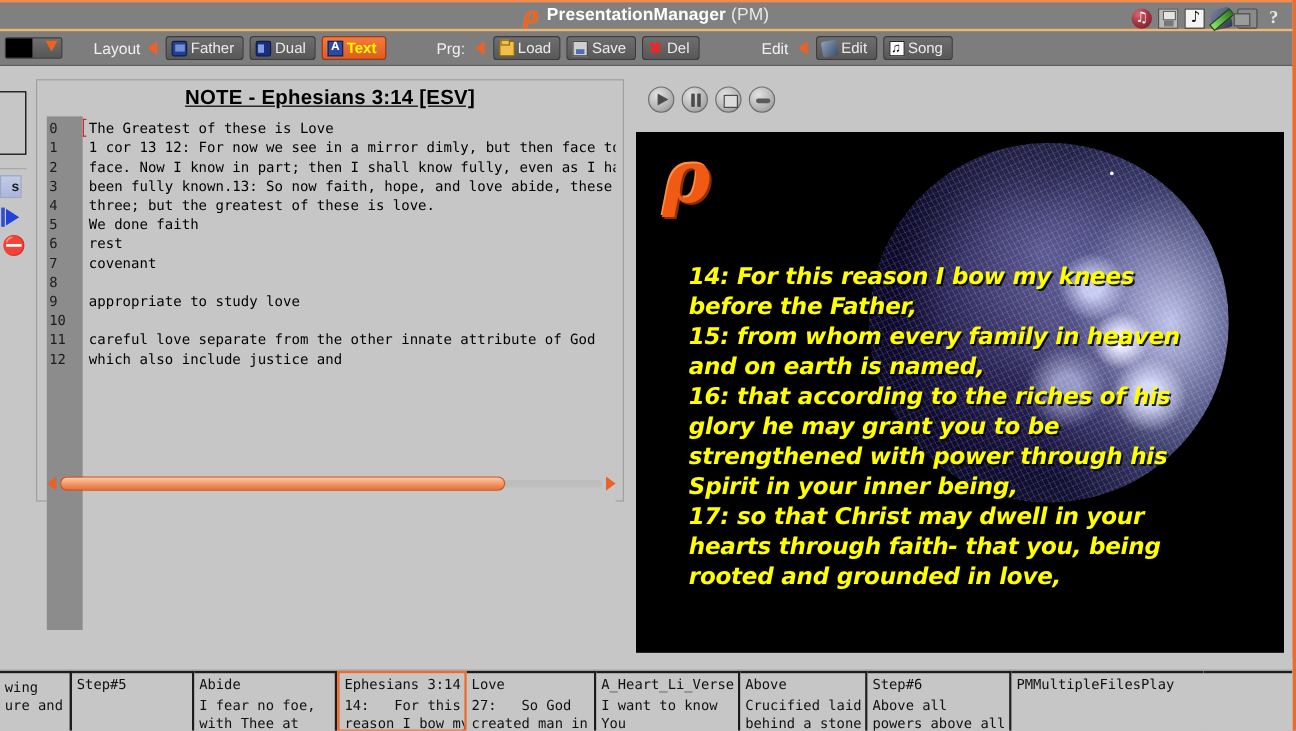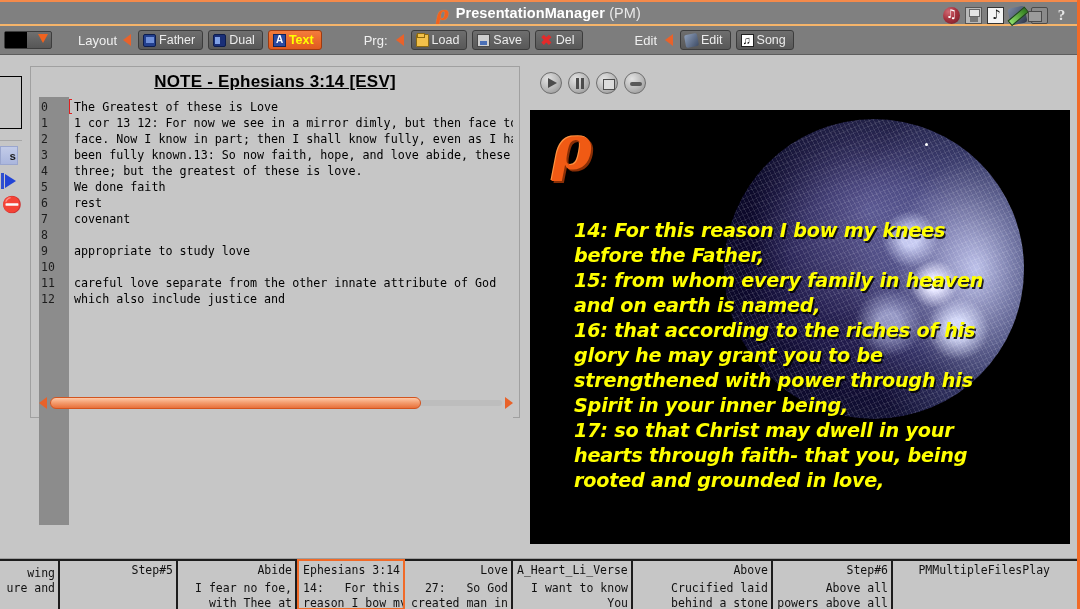--- a/index.html
+++ b/index.html
@@ -398,21 +398,20 @@
     overflow: hidden;
   }
   .card {
     height: 51px;
     border-right: 2px solid #1c1c1c;
     border-top: 2px solid #1c1c1c;
     background: #c6c6c6;
     padding: 2px 3px 0 4px;
     overflow: hidden;
     flex: 0 0 auto;
-    text-align: right;
   }
   .card.first { border-left: 0; }
   .card.selected {
     border: 2px solid #f06a28;
     border-right: 2px solid #f06a28;
   }
   .card-title {
     font-family: "DejaVu Sans Mono", monospace;
     font-size: 11.5px; color: #111; line-height: 15px;
     white-space: nowrap; overflow: hidden;
@@ -601,21 +600,21 @@
   </div>
 
   <div class="midseam"></div>
 
   <div class="bottomstrip">
     <div class="card first" style="width:60px">
       <div class="card-title"></div>
       <div class="card-body">wing
 ure and</div>
     </div>
-    <div class="card" style="width:118px">
+    <div class="card" style="width:102px">
       <div class="card-title">Step#5</div>
       <div class="card-body"></div>
     </div>
     <div class="card" style="width:119px">
       <div class="card-title">Abide</div>
       <div class="card-body">I fear no foe,
 with Thee at</div>
     </div>
     <div class="card selected" style="width:108px">
       <div class="card-title">Ephesians 3:14</div>
@@ -625,21 +624,21 @@
     <div class="card" style="width:108px">
       <div class="card-title">Love</div>
       <div class="card-body">27:   So God
 created man in</div>
     </div>
     <div class="card" style="width:120px">
       <div class="card-title">A_Heart_Li_Verse_2</div>
       <div class="card-body">I want to know
 You</div>
     </div>
-    <div class="card" style="width:140px">
+    <div class="card" style="width:106px">
       <div class="card-title">Above</div>
       <div class="card-body">Crucified laid
 behind a stone</div>
     </div>
     <div class="card" style="width:120px">
       <div class="card-title">Step#6</div>
       <div class="card-body">Above all
 powers above all</div>
     </div>
     <div class="card" style="width:160px; border-right:0;">

